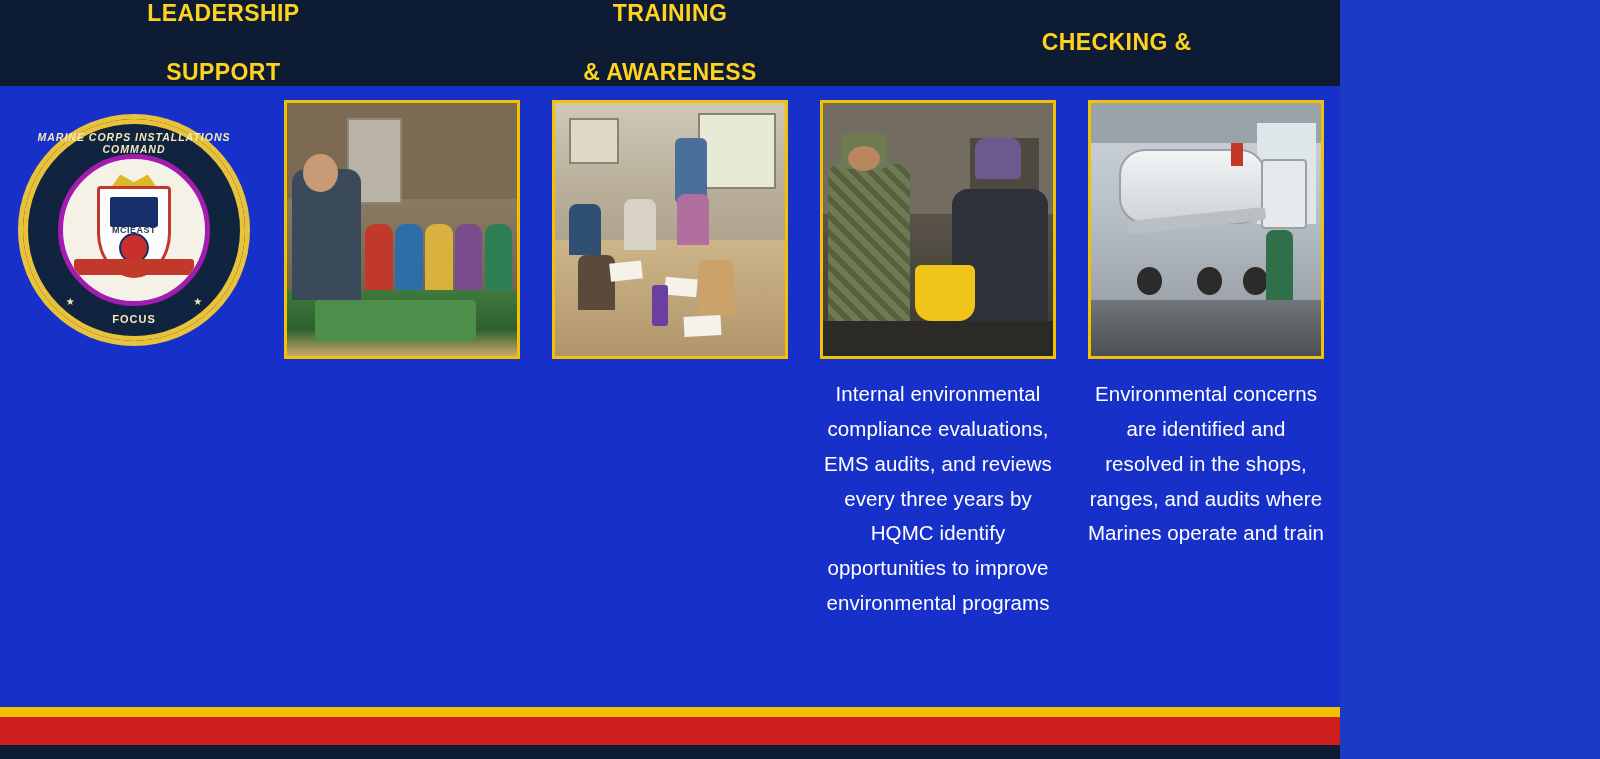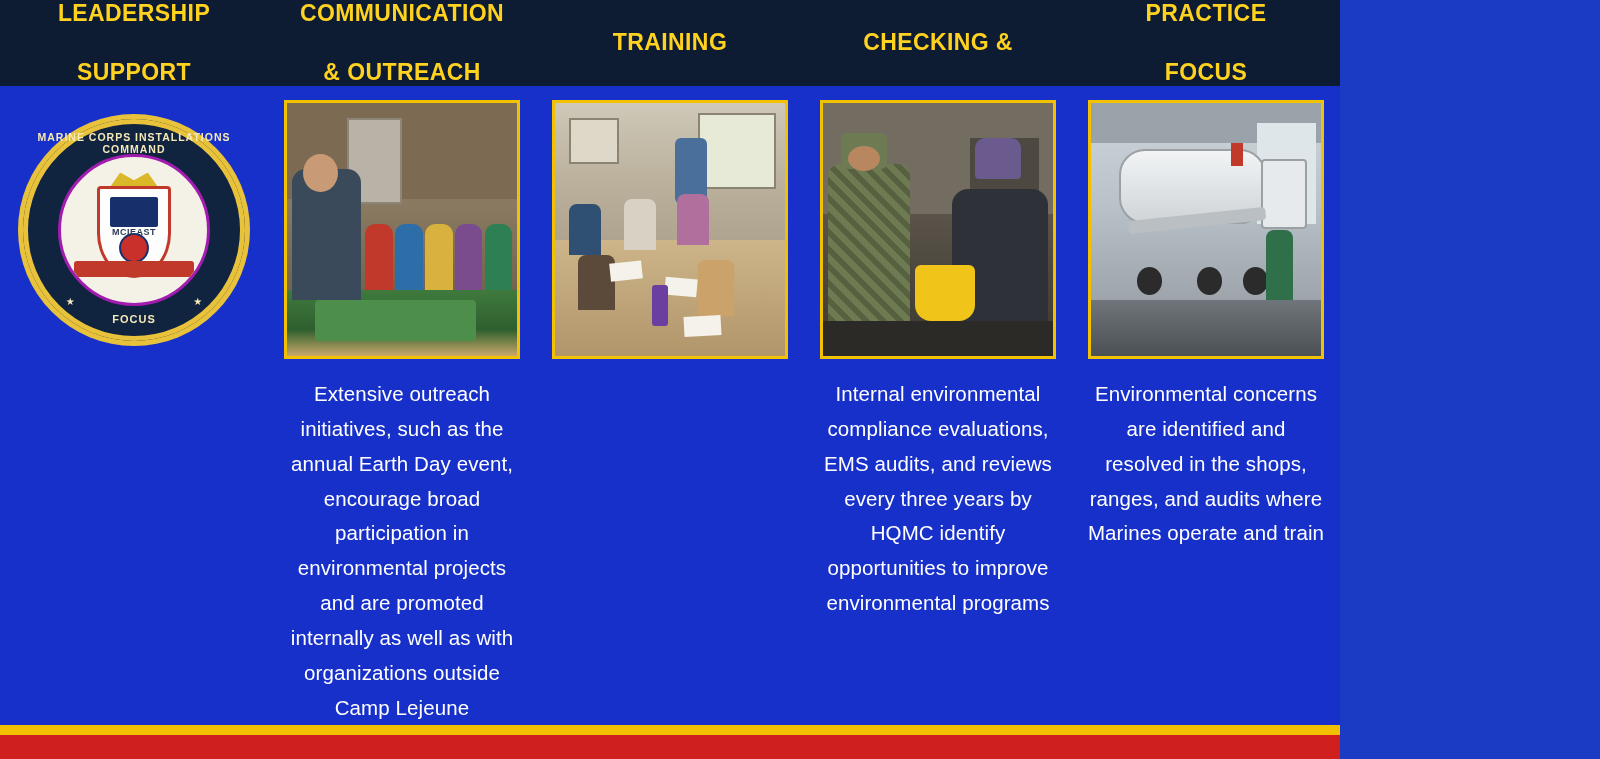--- a/index.html
+++ b/index.html
@@ -90,21 +90,21 @@
     border-radius: 50%;
     background: #10233f;
     position: relative;
     box-shadow: 0 0 0 5px #e8c23a, inset 0 0 0 5px #e8c23a;
     display: flex; align-items: center; justify-content: center;
   }
   .seal-inner {
     width: 152px; height: 152px;
     border-radius: 50%;
     background: #f4f1e6;
-    border: 3px solid #a21caf;
+    border: 5px solid #a21caf;
     position: relative;
     display: flex; align-items: center; justify-content: center;
     overflow: hidden;
   }
   .seal-shield {
     width: 74px; height: 92px;
     background: #fdfdfd;
     border: 3px solid #c0392b;
     border-radius: 4px 4px 38px 38px / 4px 4px 46px 46px;
     position: relative;
@@ -146,21 +146,21 @@
     border-radius: 3px;
   }
   .seal-text-top, .seal-text-bottom, .seal-text-mid, .seal-text-east {
     position: absolute;
     width: 100%;
     text-align: center;
     color: #f6e9b8;
     font-weight: bold;
     letter-spacing: 1px;
   }
-  .seal-text-top { top: 12px; font-size: 10.5px; }
+  .seal-text-top { top: 12px; font-size: 10.5px; font-style: italic; }
   .seal-text-mid {
     bottom: 66px; font-size: 9px; color: #2d3b55;
     letter-spacing: 0.5px;
   }
   .seal-text-east { bottom: 16px; font-size: 11px; }
   .seal-stars {
     position: absolute;
     bottom: 34px; left: 0; right: 0;
     text-align: center;
     color: #f6e9b8;
@@ -237,32 +237,25 @@
 <body>
 
 <div class="page">
 
   <div class="header-band">
     <div class="header-cell">
       <span>LEADERSHIP</span>
       <span class="line2">SUPPORT</span>
     </div>
     <div class="header-cell">
-      <span>COMMUNICATION</span>
-      <span class="line2">&amp; OUTREACH</span>
-    </div>
-    <div class="header-cell">
       <span>TRAINING</span>
+      <span class="line2">&amp; AWARENESS</span>
     </div>
     <div class="header-cell">
       <span>CHECKING &amp;</span>
-    </div>
-    <div class="header-cell">
-      <span>PRACTICE</span>
-      <span class="line2">FOCUS</span>
     </div>
   </div>
 
   <div class="body-band">
 
     <div class="col">
       <div class="media seal-wrap">
         <div class="seal">
           <div class="seal-text-top">MARINE CORPS INSTALLATIONS COMMAND</div>
           <div class="seal-stars">★ ★ ★</div>
@@ -286,21 +279,20 @@
           <div class="model"></div>
           <div class="man"></div>
           <div class="man-head"></div>
           <div class="kid k1"></div>
           <div class="kid k2"></div>
           <div class="kid k3"></div>
           <div class="kid k4"></div>
           <div class="kid k5"></div>
         </div>
       </div>
-      <div class="caption">Extensive outreach initiatives, such as the annual Earth Day event, encourage broad participation in environmental projects and are promoted internally as well as with organizations outside Camp Lejeune</div>
     </div>
 
     <div class="col">
       <div class="media">
         <div class="photo p3">
           <div class="window"></div>
           <div class="board"></div>
           <div class="stand"></div>
           <div class="tbl"></div>
           <div class="s s1"></div>

